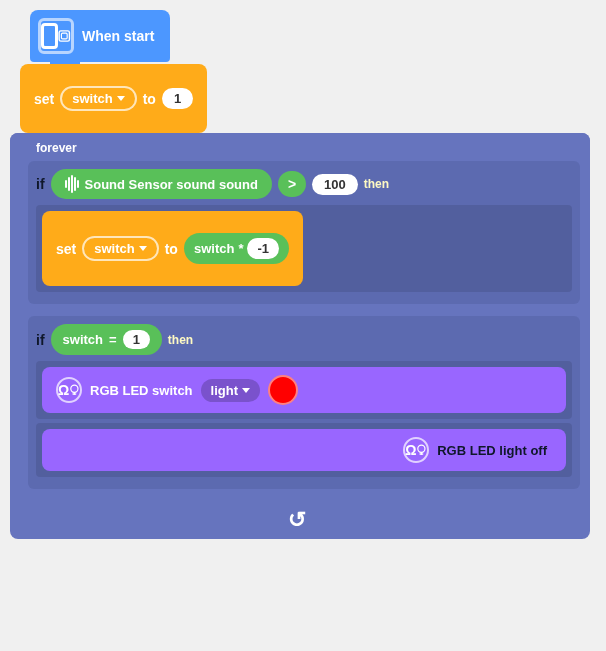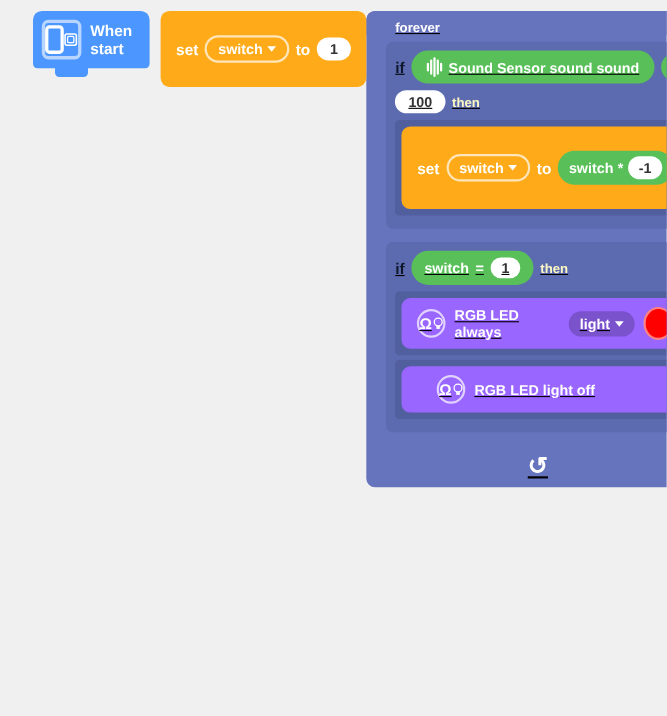--- a/index.html
+++ b/index.html
@@ -269,47 +269,47 @@
     .else-label {
       color: white;
       padding: 6px 14px;
       font-size: 14px;
     }
 
     
     .light-off-block {
       background: #9966FF;
       border-radius: 8px;
-      padding: 8px 32px;
-      color: #ffffff;
+      padding: 8px 19px;
+      color: #0f172a;
       display: flex;
       align-items: center;
       gap: 8px;
       font-size: 13px;
+      justify-content: flex-end;
     }
 
     
     .bottom-arrow {
       display: flex;
       justify-content: center;
       padding: 8px;
     }
     .curve-arrow {
       width: 24px;
       height: 24px;
       color: white;
       font-size: 20px;
     }
 
     
     .main-stack {
       display: flex;
-      flex-direction: row;
+      flex-direction: column;
       gap: 0;
-      text-decoration: underline;
     }
 
     .forever-top {
       background: #6674BE;
       border-radius: 8px 8px 0 0;
       padding: 6px 12px 0 12px;
     }
 
     
     .nested-if-container {
@@ -441,21 +441,21 @@
           <div class="then-section">
             <div class="rgb-block">
               <div class="led-icon">
                 <svg width="18" height="20" viewBox="0 0 18 20">
                   <circle cx="9" cy="8" r="6" fill="none" stroke="white" stroke-width="2"></circle>
                   <line x1="9" y1="14" x2="9" y2="18" stroke="white" stroke-width="2"></line>
                   <line x1="6" y1="17" x2="12" y2="17" stroke="white" stroke-width="2"></line>
                   <line x1="6" y1="15" x2="12" y2="15" stroke="white" stroke-width="1.5"></line>
                 </svg>
               </div>
-              <span>RGB LED always</span>
+              <span>RGB LED switch</span>
               <div class="show-dropdown">
                 <span>light</span>
                 <span class="arrow-down"></span>
               </div>
               <div class="color-circle"></div>
             </div>
           </div>
 
 
           <div class="else-section">

